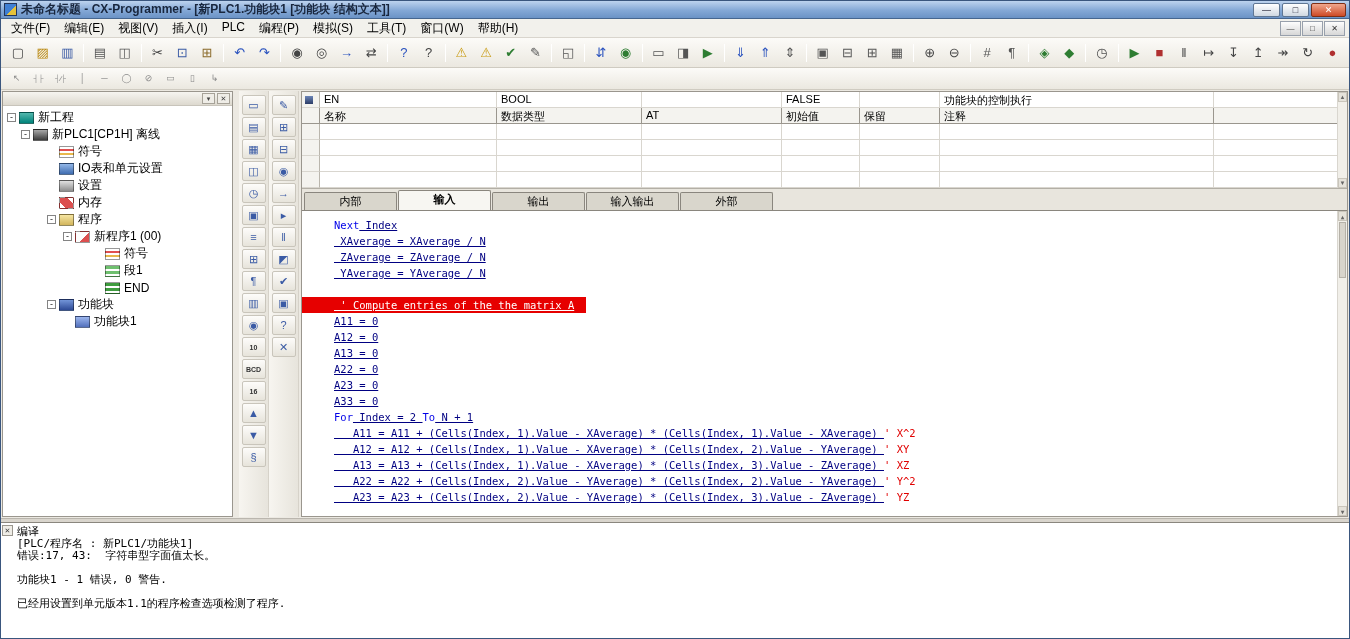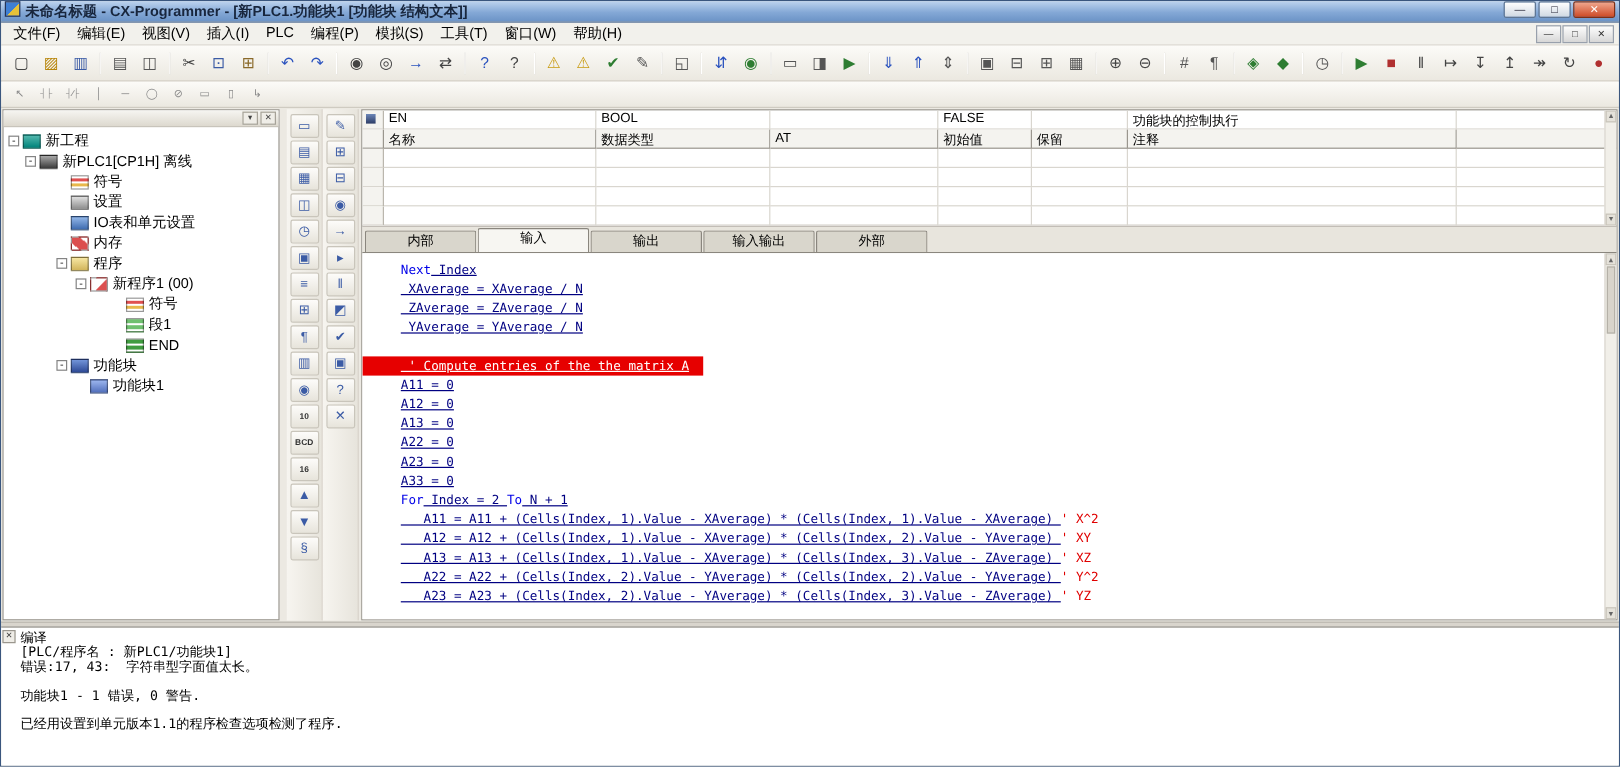--- a/index.html
+++ b/index.html
@@ -2,21 +2,21 @@
 <html><head>
 <meta charset="utf-8">
 <style>
   *{box-sizing:border-box;margin:0;padding:0;}
   html,body{width:1350px;height:639px;overflow:hidden;background:#d4d0c8;
     font-family:"Liberation Sans","DejaVu Sans",sans-serif;font-size:12px;color:#000;}
   .app{width:1350px;height:639px;display:flex;flex-direction:column;border:1px solid #3a567e;background:#ece9e2;}
 
   
   .titlebar{height:18px;flex:none;background:linear-gradient(#b6cdea,#7e a);
-    background:linear-gradient(#bdd3ee,#84a8d6 55%,#6b93c6);display:flex;align-items:flex-start;
+    background:linear-gradient(#bdd3ee,#84a8d6 55%,#6b93c6);display:flex;align-items:center;
     gap:4px;padding:0 3px;border-bottom:1px solid #46668f;}
   .app-icon{width:13px;height:13px;flex:none;border:1px solid #23355a;
     background:linear-gradient(135deg,#3f7fd4 0 55%,#e6c23a 55%);}
   .title-text{flex:1;font-weight:bold;font-size:12px;color:#18263d;white-space:nowrap;overflow:hidden;}
   .win-controls{display:flex;gap:2px;flex:none;}
   .wc{width:27px;height:14px;border:1px solid #5f7693;border-radius:2px;font-size:9px;line-height:10px;
     background:linear-gradient(#ffffff,#cfd8e2);color:#223;cursor:default;}
   .wc.close{width:35px;background:linear-gradient(#f0a78e,#cd4a26);color:#fff;border-color:#7e2f16;}
 
   
@@ -88,21 +88,21 @@
   .csel{background:#f4f3ef;border-right:1px solid #bab6ad;padding:2px 3px;}
   .row-marker{display:inline-block;width:8px;height:8px;background:linear-gradient(#6c86b8,#2c3c66);}
   .tbl-scroll{position:absolute;right:0;top:0;bottom:0;width:10px;background:#f1efe9;border-left:1px solid #d9d6cf;
     display:flex;flex-direction:column;}
 
   
   .vtabs{height:22px;flex:none;background:#e8e5dd;border-bottom:1px solid #8a867e;
     display:flex;align-items:flex-end;padding:2px 0 0 2px;}
   .vtab{height:18px;min-width:93px;text-align:center;line-height:17px;font-size:11px;
     border:1px solid #8a867e;border-bottom:none;border-radius:2px 2px 0 0;background:#d9d6cc;margin-right:1px;cursor:default;}
-  .vtab.active{background:#f7f6f2;height:20px;font-weight:normal;text-align:center;}
+  .vtab.active{background:#f7f6f2;height:20px;font-weight:bold;text-align:center;}
 
   
   .editor{flex:1;position:relative;overflow:hidden;background:#fff;
     font-family:"DejaVu Sans Mono","Liberation Mono",monospace;font-size:10.5px;}
   .code{padding-top:6px;}
   .cline{height:16px;line-height:16px;padding-left:32px;white-space:pre;}
   .seg-p{color:#000082;text-decoration:underline;}
   .seg-k{color:#0000e8;}
   .seg-c{color:#e00000;}
   .hlbar{display:inline-block;background:#e60000;margin-left:-32px;padding-left:32px;padding-right:12px;}
@@ -373,27 +373,27 @@
             <span class="ticon icon-plc"></span>
             <span class="tlabel">新PLC1[CP1H] 离线</span>
           </div>
           <div class="trow lv2">
             <span class="exp-space"></span>
             <span class="ticon icon-symbols"></span>
             <span class="tlabel">符号</span>
           </div>
           <div class="trow lv2">
             <span class="exp-space"></span>
+            <span class="ticon icon-io-table"></span>
+            <span class="tlabel">IO表和单元设置</span>
+          </div>
+          <div class="trow lv2">
+            <span class="exp-space"></span>
             <span class="ticon icon-settings"></span>
             <span class="tlabel">设置</span>
-          </div>
-          <div class="trow lv2">
-            <span class="exp-space"></span>
-            <span class="ticon icon-io-table"></span>
-            <span class="tlabel">IO表和单元设置</span>
           </div>
           <div class="trow lv2">
             <span class="exp-space"></span>
             <span class="ticon icon-memory"></span>
             <span class="tlabel">内存</span>
           </div>
           <div class="trow lv2">
             <span class="expander">-</span>
             <span class="ticon icon-programs"></span>
             <span class="tlabel">程序</span>

